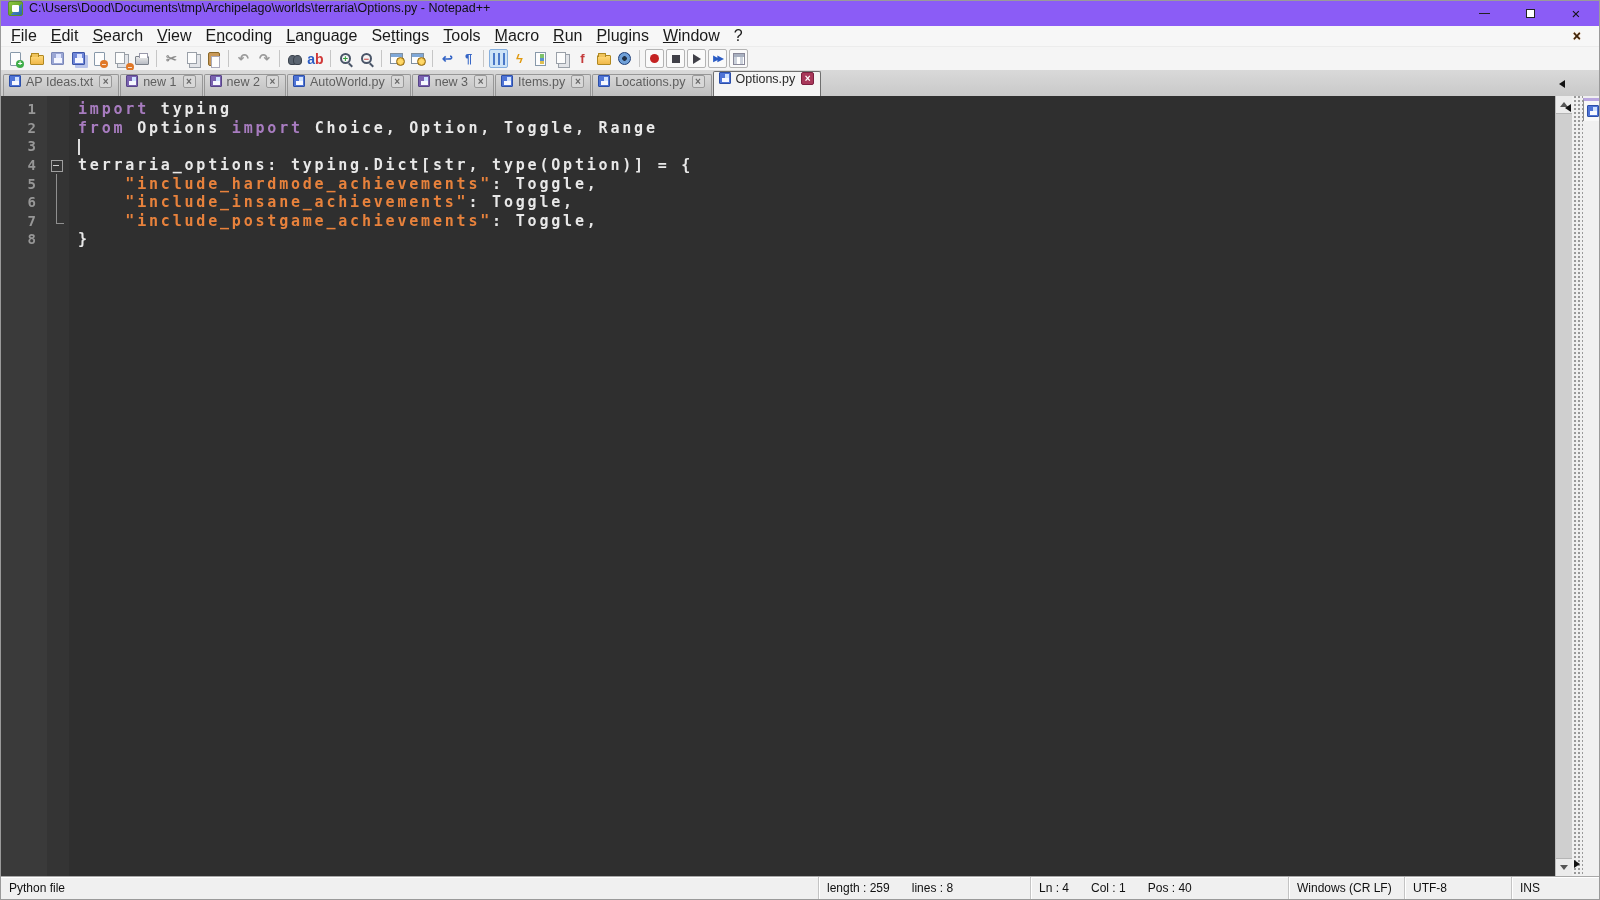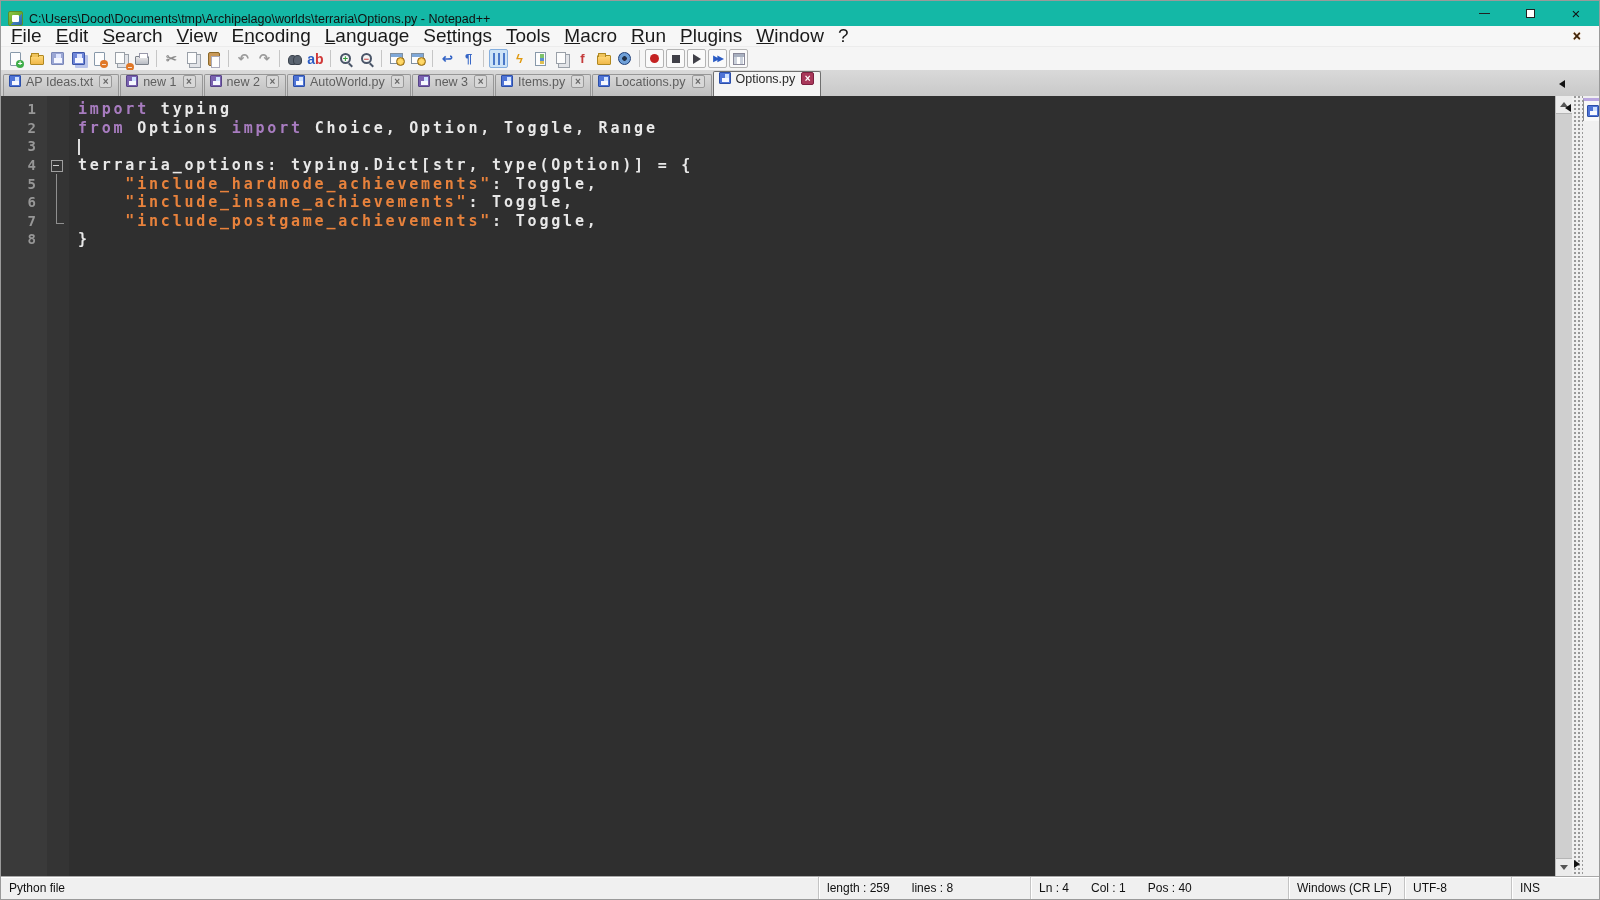--- a/index.html
+++ b/index.html
@@ -2,39 +2,39 @@
 <html><head>
 <meta charset="utf-8">
 <style>
   * { box-sizing: border-box; }
   html,body { margin:0; padding:0; width:1600px; height:900px; overflow:hidden;
               font-family:"Liberation Sans", sans-serif; }
   .win { width:1600px; height:900px; display:flex; flex-direction:column;
          background:#f0f0f0; border:1px solid #9a9a9a; }
 
   
-  .titlebar { height:25px; background:#14b8a6; display:flex; align-items:flex-end; flex:0 0 auto; }
+  .titlebar { height:25px; background:#8b5cf6; display:flex; align-items:flex-start; flex:0 0 auto; }
   .app-icon { width:15px; height:15px; margin:0 6px 0 7px; border-radius:2px;
               background:linear-gradient(135deg,#8ec641 0%,#6aa82f 55%,#3f7fbf 55%,#2d66a5 100%);
               border:1px solid #5c8f2a; position:relative; }
   .app-icon::after{ content:''; position:absolute; left:3px; top:3px; width:7px; height:7px;
               background:#fff; border-radius:1px; }
   .title { font-size:12.5px; color:#111; white-space:nowrap; }
   .wbtns { margin-left:auto; display:flex; height:100%; }
   .wbtn { width:46px; height:100%; display:flex; align-items:center; justify-content:center; cursor:default; }
   .glyph-min { width:11px; height:1px; background:#222; display:block; }
   .glyph-restore { width:9px; height:9px; border:1px solid #222; position:relative; display:block; background:#fff;}
   .glyph-restore::before { content:''; position:absolute; left:2px; top:-4px; width:9px; height:9px;
               border:1px solid #222; border-left-width:1px; background:transparent; z-index:-1;}
   .glyph-close { font-size:15px; color:#111; line-height:1; font-weight:400; }
 
   
   .menubar { height:21px; background:#f7f7f7; display:flex; align-items:center; padding-left:3px;
              flex:0 0 auto; border-bottom:1px solid #ececec; }
-  .mitem { font-size:19px; color:#1a1a1a; padding:2px 7px; cursor:default; }
+  .mitem { font-size:16px; color:#1a1a1a; padding:2px 7px; cursor:default; }
   .mitem u { text-decoration:underline; }
   .menu-close { margin-left:auto; margin-right:18px; font-size:14px; font-weight:bold; color:#3a2410;
                 text-shadow:0 0 1px #c87828; cursor:default; }
 
   
   .toolbar { height:23px; background:#f5f5f5; display:flex; align-items:center; padding-left:4px;
              flex:0 0 auto; }
   .tsep { width:1px; height:17px; background:#c6c6c6; margin:0 4px; }
   .tbi { width:19px; height:19px; margin:0 1px; display:flex; align-items:center; justify-content:center;
          position:relative; cursor:default; }

